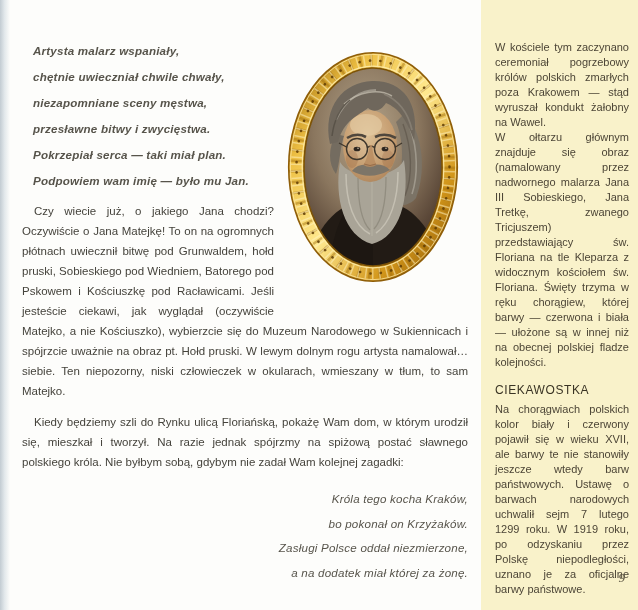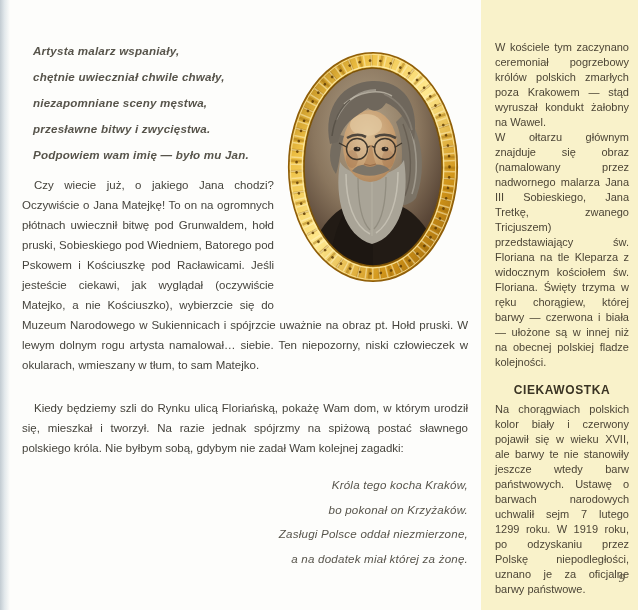--- a/index.html
+++ b/index.html
@@ -19,30 +19,30 @@
   }
   .portrait{
     float:right;width:174px;height:235px;
     margin:12px 8px 30px 12px;
   }
   .portrait svg{display:block;width:174px;height:235px;}
   .poem{font-style:italic;color:#57544b;}
   .poem1{font-size:11.6px;line-height:26px;padding-left:11px;letter-spacing:.2px;font-weight:bold;}
   .para{margin:0;font-size:11.5px;line-height:20px;text-align:justify;text-indent:12px;color:#45433c;}
   .para1{margin-top:7px;}
-  .para2{margin-top:23px;}
+  .para2{margin-top:11px;}
   .it{}
   .poem2{margin-top:15px;text-align:right;font-size:11.6px;line-height:24.5px;letter-spacing:.2px;}
   .sidebar{
     position:absolute;left:481px;top:0;width:157px;height:610px;
     box-sizing:border-box;padding:40px 9px 12px 14px;
     color:#4c4536;
   }
   .side-para{margin:0;font-size:11px;line-height:15px;text-align:justify;}
-  .side-heading{margin:13px 0 5px 0;font-size:12px;font-weight:bold;letter-spacing:.6px;color:#3a3424;text-align:center;}
+  .side-heading{margin:13px 0 5px 0;font-size:12px;font-weight:normal;letter-spacing:.6px;color:#3a3424;}
   .page-number{
     position:absolute;right:13px;bottom:24px;
     font-family:"Liberation Serif",serif;font-style:italic;
     font-size:13px;color:#57503e;
   }
 </style>
 </head>
 <body>
 
 <div class="scan-edge"></div>
@@ -137,20 +137,21 @@
       <ellipse cx="87" cy="117" rx="69" ry="99" fill="none" stroke="#7c5206" stroke-width="1.6"></ellipse>
       <ellipse cx="87" cy="117" rx="70.8" ry="100.8" fill="none" stroke="#ffefad" stroke-width="1.2" opacity="0.85"></ellipse>
     </svg>
   </figure>
 
   <div class="poem poem1">
       <div class="poem-line">Artysta malarz wspaniały,</div>
       <div class="poem-line">chętnie uwieczniał chwile chwały,</div>
       <div class="poem-line">niezapomniane sceny męstwa,</div>
       <div class="poem-line">przesławne bitwy i zwycięstwa.</div>
+      <div class="poem-line">Pokrzepiał serca — taki miał plan.</div>
       <div class="poem-line">Podpowiem wam imię — było mu Jan.</div>
     </div>
 
   <p class="para para1"><span>Czy wiecie już, o jakiego Jana chodzi? Oczywiście o Jana Matejkę! To on na ogromnych płótnach uwiecznił bitwę pod Grunwaldem, hołd pruski, Sobieskiego pod Wiedniem, Batorego pod Pskowem i Kościuszkę pod Racławicami. Jeśli jesteście ciekawi, jak wyglądał (oczywiście Matejko, a nie Kościuszko), wybierzcie się do Muzeum Narodowego w Sukiennicach i spójrzcie uważnie na obraz pt. </span><span class="it">Hołd pruski.</span><span> W lewym dolnym rogu artysta namalował… siebie. Ten niepozorny, niski człowieczek w okularach, wmieszany w tłum, to sam Matejko.</span></p>
 
   <p class="para para2">Kiedy będziemy szli do Rynku ulicą Floriańską, pokażę Wam dom, w którym urodził się, mieszkał i tworzył. Na razie jednak spójrzmy na spiżową postać sławnego polskiego króla. Nie byłbym sobą, gdybym nie zadał Wam kolejnej zagadki:</p>
 
   <div class="poem poem2">
       <div class="poem-line">Króla tego kocha Kraków,</div>
       <div class="poem-line">bo pokonał on Krzyżaków.</div>

